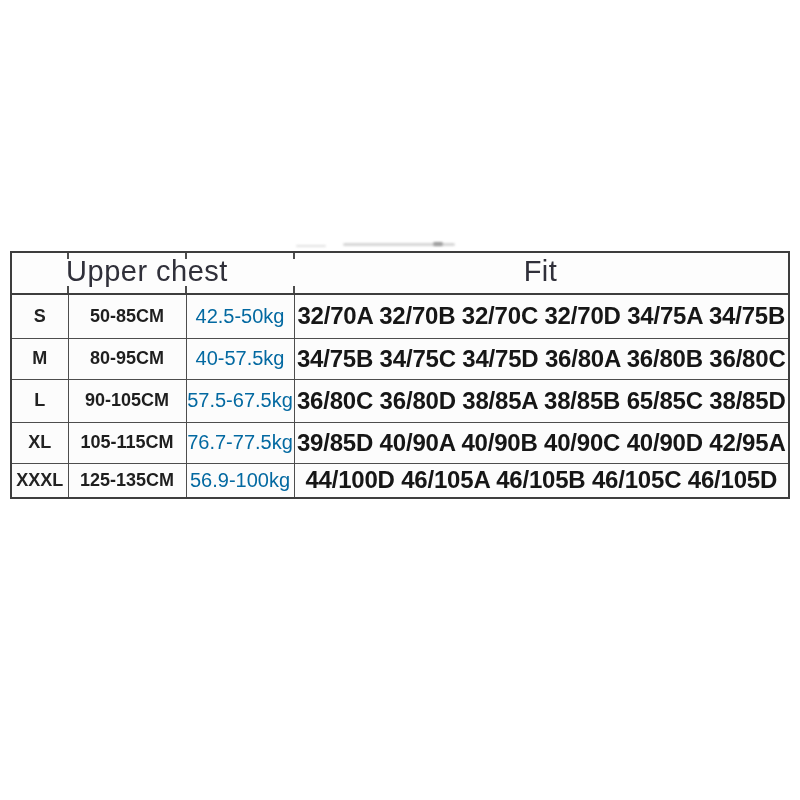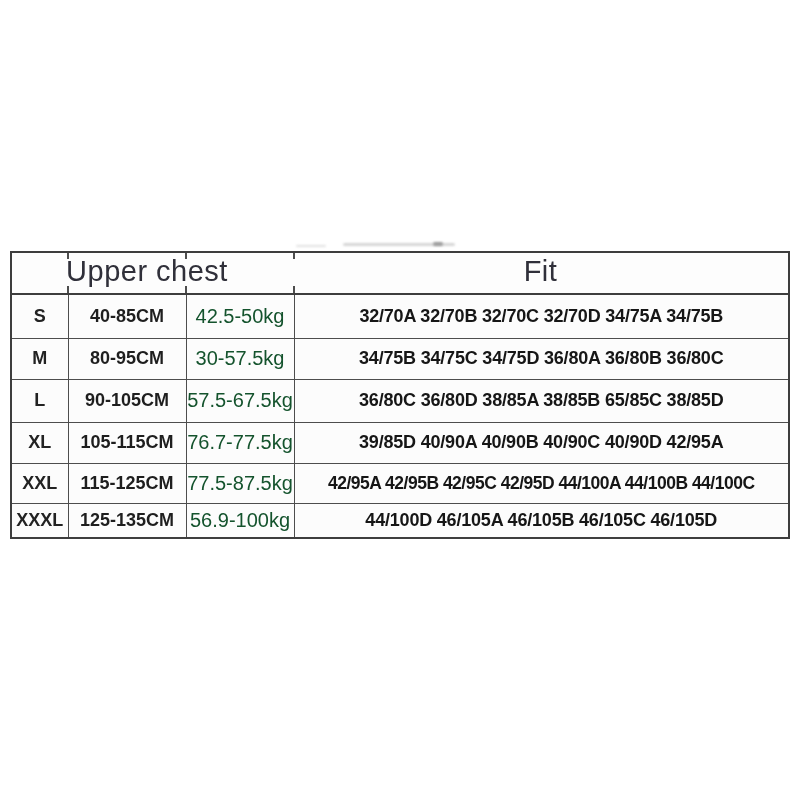--- a/index.html
+++ b/index.html
@@ -99,24 +99,24 @@
     color: #222222;
   }
   td.chest-cell {
     font-size: 18px;
     font-weight: 700;
     color: #1e1e1e;
   }
   td.weight-cell {
     font-size: 20px;
     font-weight: 400;
-    color: #14532d;
+    color: #0369a1;
   }
   td.fit-cell {
-    font-size: 18px;
+    font-size: 24px;
     font-weight: 700;
     color: #161616;
     letter-spacing: -0.2px;
   }
   tr.r-xxl td.fit-cell { letter-spacing: -0.5px; font-size: 17.5px; }
 </style>
 </head>
 <body>
 
 <div id="stage">
@@ -142,52 +142,46 @@
         <span class="tick top p2"></span>
         <span class="tick top p3"></span>
         <span class="tick bot p1"></span>
         <span class="tick bot p2"></span>
         <span class="tick bot p3"></span>
       </th>
     </tr>
 
     <tr class="r-s">
       <td class="size-cell">S</td>
-      <td class="chest-cell">40-85CM</td>
+      <td class="chest-cell">50-85CM</td>
       <td class="weight-cell">42.5-50kg</td>
       <td class="fit-cell">32/70A 32/70B 32/70C 32/70D 34/75A 34/75B</td>
     </tr>
 
     <tr class="r-m">
       <td class="size-cell">M</td>
       <td class="chest-cell">80-95CM</td>
-      <td class="weight-cell">30-57.5kg</td>
+      <td class="weight-cell">40-57.5kg</td>
       <td class="fit-cell">34/75B 34/75C 34/75D 36/80A 36/80B 36/80C</td>
     </tr>
 
     <tr class="r-l">
       <td class="size-cell">L</td>
       <td class="chest-cell">90-105CM</td>
       <td class="weight-cell">57.5-67.5kg</td>
       <td class="fit-cell">36/80C 36/80D 38/85A 38/85B 65/85C 38/85D</td>
     </tr>
 
     <tr class="r-xl">
       <td class="size-cell">XL</td>
       <td class="chest-cell">105-115CM</td>
       <td class="weight-cell">76.7-77.5kg</td>
       <td class="fit-cell">39/85D 40/90A 40/90B 40/90C 40/90D 42/95A</td>
     </tr>
 
-    <tr class="r-xxl">
-      <td class="size-cell">XXL</td>
-      <td class="chest-cell">115-125CM</td>
-      <td class="weight-cell">77.5-87.5kg</td>
-      <td class="fit-cell">42/95A 42/95B 42/95C 42/95D 44/100A 44/100B 44/100C</td>
-    </tr>
 
     <tr class="r-xxxl">
       <td class="size-cell">XXXL</td>
       <td class="chest-cell">125-135CM</td>
       <td class="weight-cell">56.9-100kg</td>
       <td class="fit-cell">44/100D 46/105A 46/105B 46/105C 46/105D</td>
     </tr>
   </tbody>
     </table>
 

